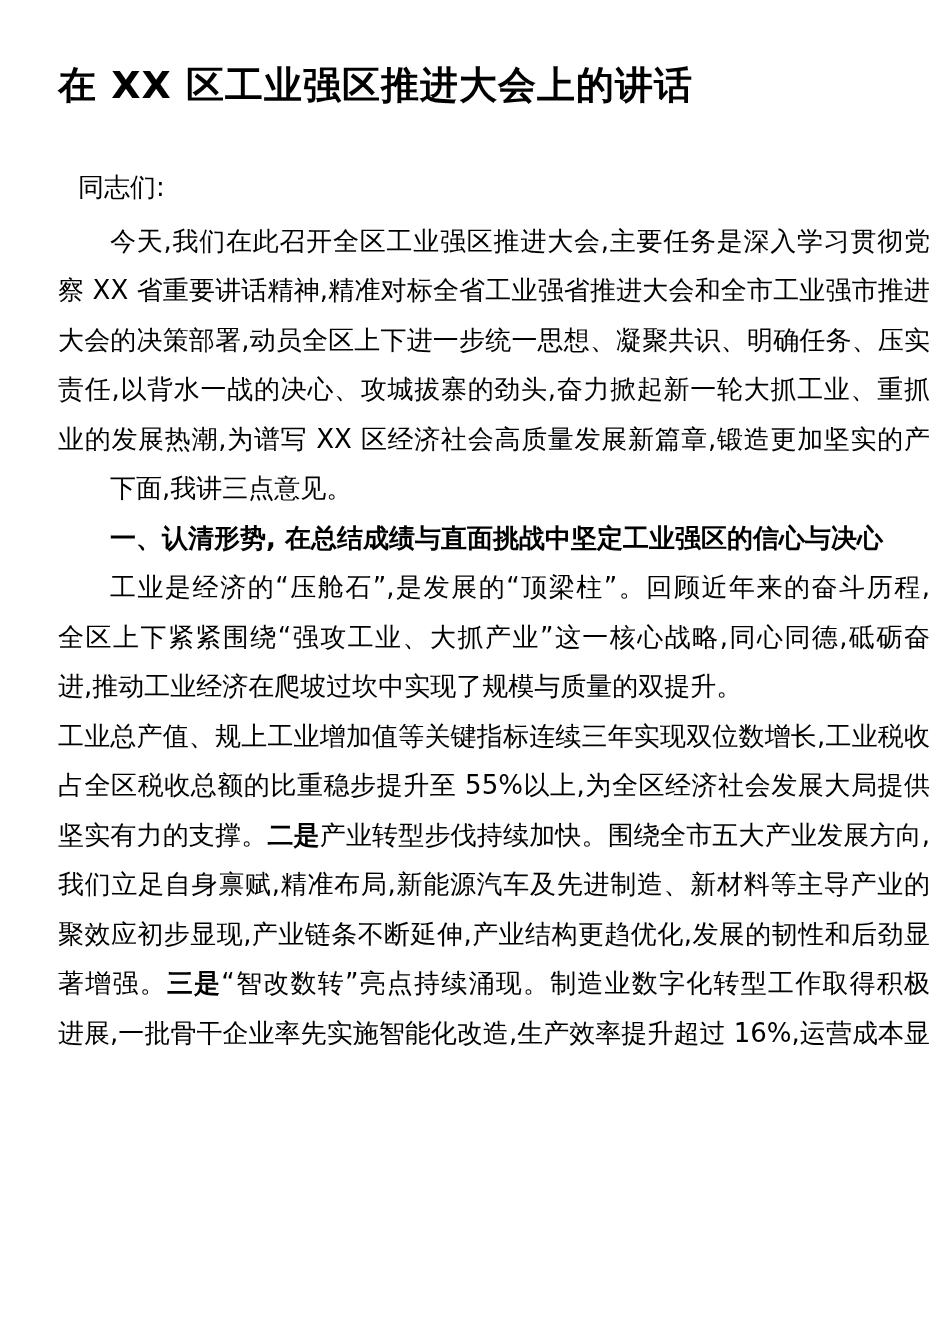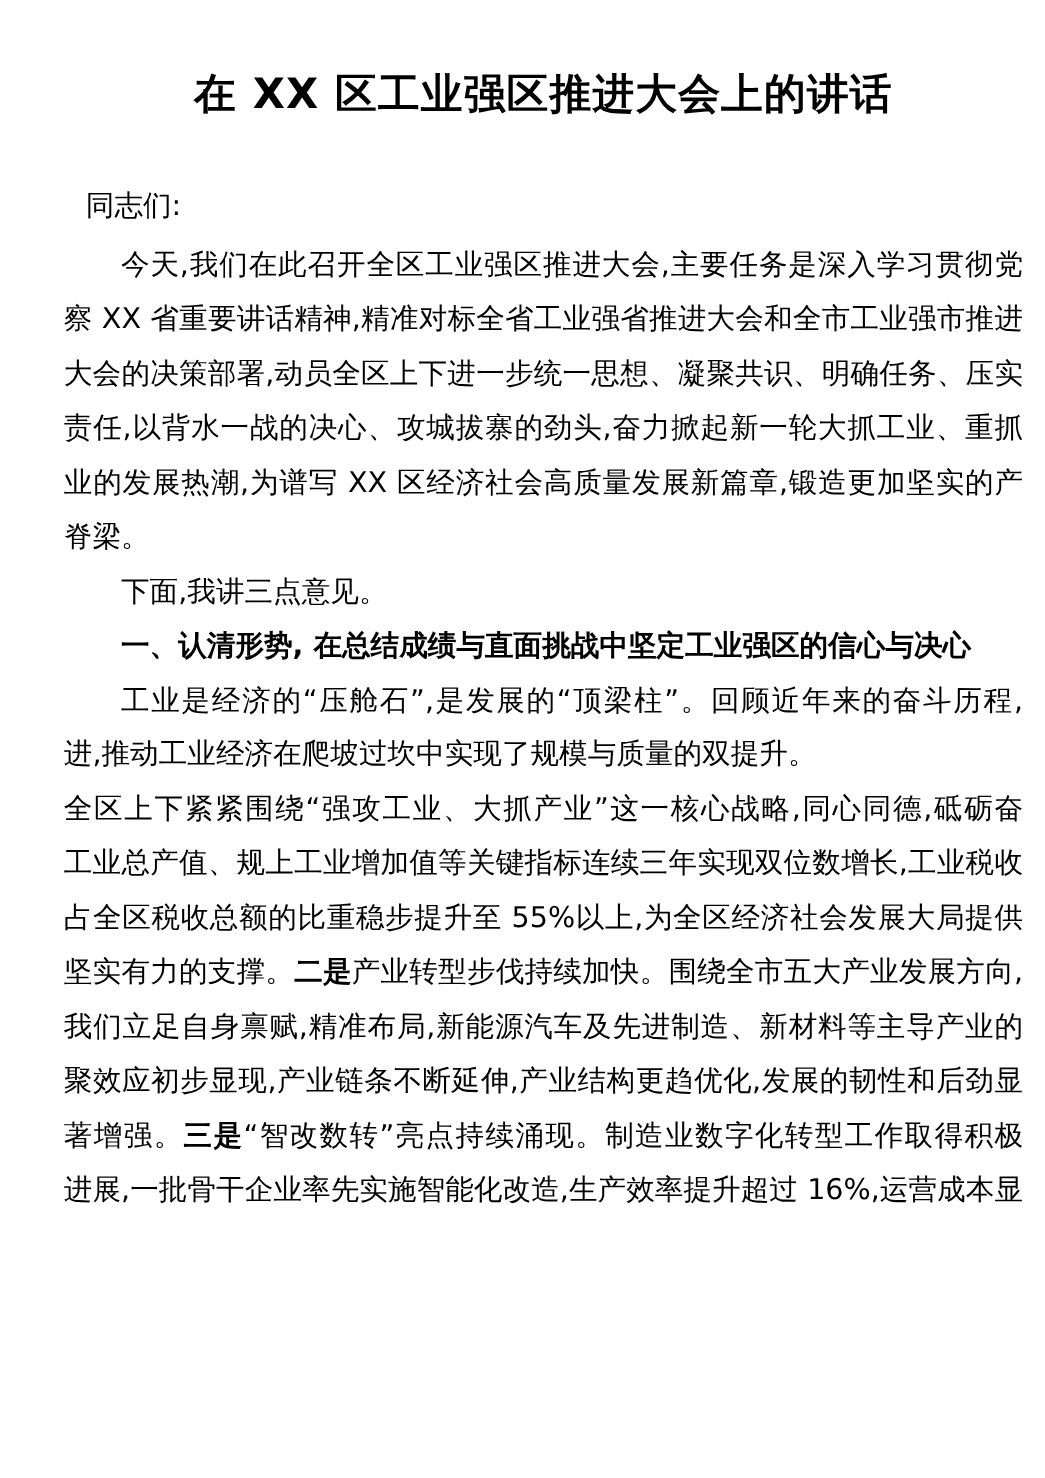--- a/index.html
+++ b/index.html
@@ -16,21 +16,20 @@
     font-family: "DejaVu Sans", "Liberation Sans", sans-serif;
     box-sizing: border-box;
     padding: 62px 20px 0 58px;
     overflow: hidden;
   }
   .title {
     margin: 0;
     font-size: 38px;
     font-weight: 700;
     line-height: 46px;
-    text-align: center;
     letter-spacing: 1px;
   }
   .salutation {
     margin-top: 55px;
     font-size: 26px;
     line-height: 49.5px;
     height: 49.5px;
     margin-left: 20px;
   }
   .body-block {
@@ -61,26 +60,25 @@
   <h1 class="title">在 XX 区工业强区推进大会上的讲话</h1>
 
   <div class="salutation">同志们:</div>
 
   <div class="body-block">
       <div class="line indent justify"><span>今天,我们在此召开全区工业强区推进大会,主要任务是深入学习贯彻党的</span></div>
       <div class="line justify"><span>察 XX 省重要讲话精神,精准对标全省工业强省推进大会和全市工业强市推进</span></div>
       <div class="line justify"><span>大会的决策部署,动员全区上下进一步统一思想、凝聚共识、明确任务、压实</span></div>
       <div class="line justify"><span>责任,以背水一战的决心、攻城拔寨的劲头,奋力掀起新一轮大抓工业、重抓产</span></div>
       <div class="line justify"><span>业的发展热潮,为谱写 XX 区经济社会高质量发展新篇章,锻造更加坚实的产业</span></div>
-      <div class="line"><span>脊梁。</span></div>
       <div class="line indent"><span>下面,我讲三点意见。</span></div>
       <div class="line indent"><span class="b">一、认清形势, 在总结成绩与直面挑战中坚定工业强区的信心与决心</span></div>
       <div class="line indent justify"><span>工业是经济的“压舱石”,是发展的“顶梁柱”。回顾近年来的奋斗历程,</span></div>
+      <div class="line justify"><span>全区上下紧紧围绕“强攻工业、大抓产业”这一核心战略,同心同德,砥砺奋</span></div>
       <div class="line"><span>进,推动工业经济在爬坡过坎中实现了规模与质量的双提升。</span></div>
-      <div class="line justify"><span>全区上下紧紧围绕“强攻工业、大抓产业”这一核心战略,同心同德,砥砺奋</span></div>
       <div class="line justify"><span>工业总产值、规上工业增加值等关键指标连续三年实现双位数增长,工业税收</span></div>
       <div class="line justify"><span>占全区税收总额的比重稳步提升至 55%以上,为全区经济社会发展大局提供了</span></div>
       <div class="line justify"><span>坚实有力的支撑。</span><span class="b">二是</span><span>产业转型步伐持续加快。围绕全市五大产业发展方向,</span></div>
       <div class="line justify"><span>我们立足自身禀赋,精准布局,新能源汽车及先进制造、新材料等主导产业的集</span></div>
       <div class="line justify"><span>聚效应初步显现,产业链条不断延伸,产业结构更趋优化,发展的韧性和后劲显</span></div>
       <div class="line justify"><span>著增强。</span><span class="b">三是</span><span>“智改数转”亮点持续涌现。制造业数字化转型工作取得积极</span></div>
       <div class="line justify"><span>进展,一批骨干企业率先实施智能化改造,生产效率提升超过 16%,运营成本显</span></div>
     </div>
 </div>
 

